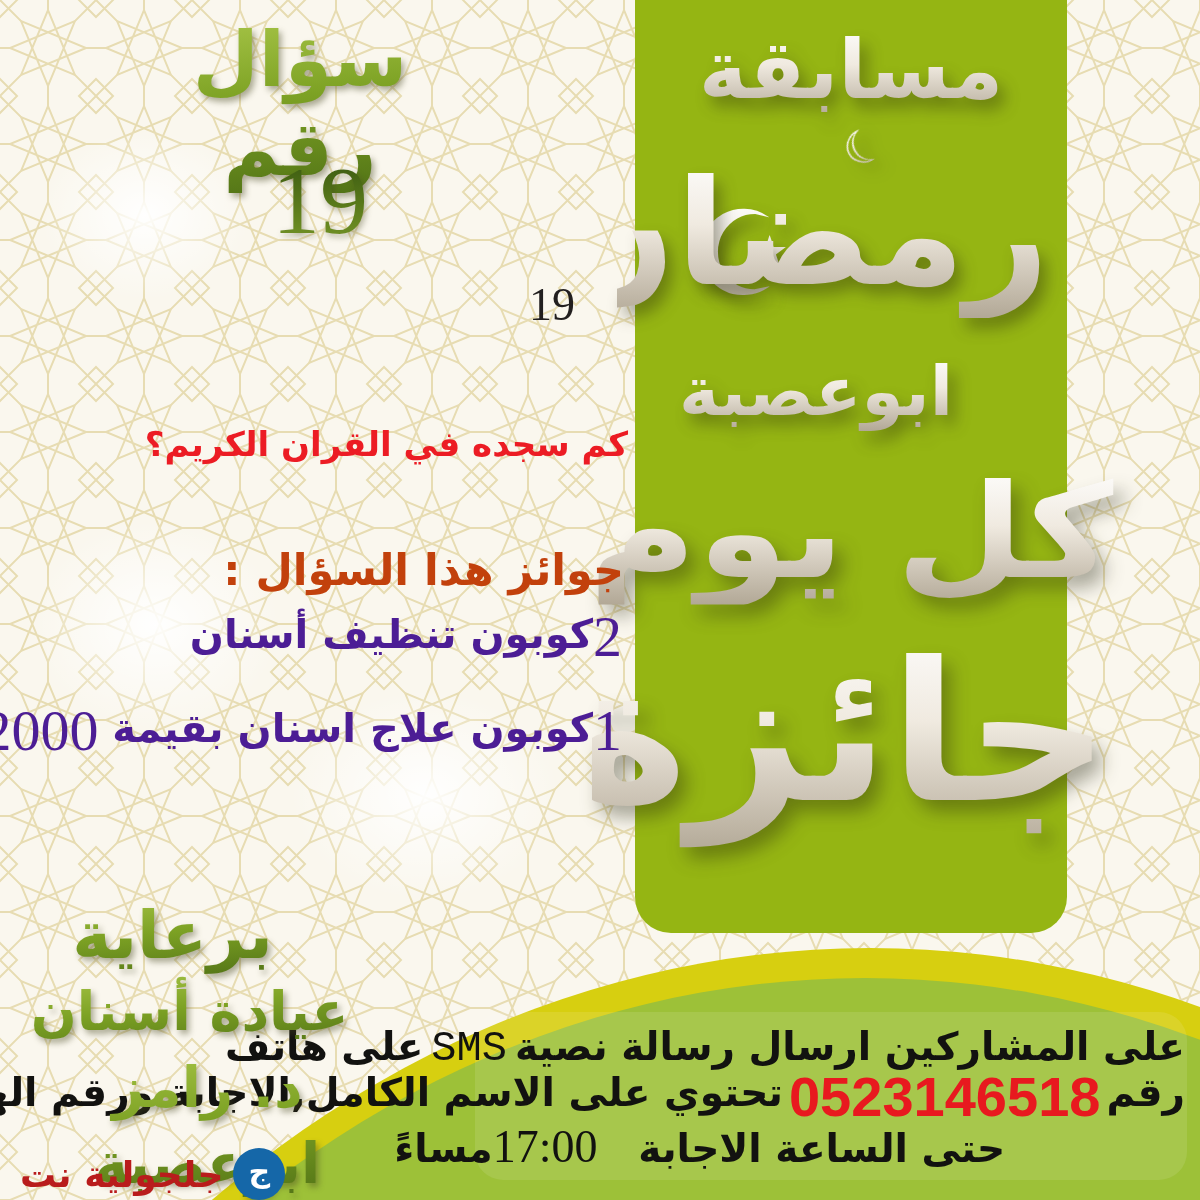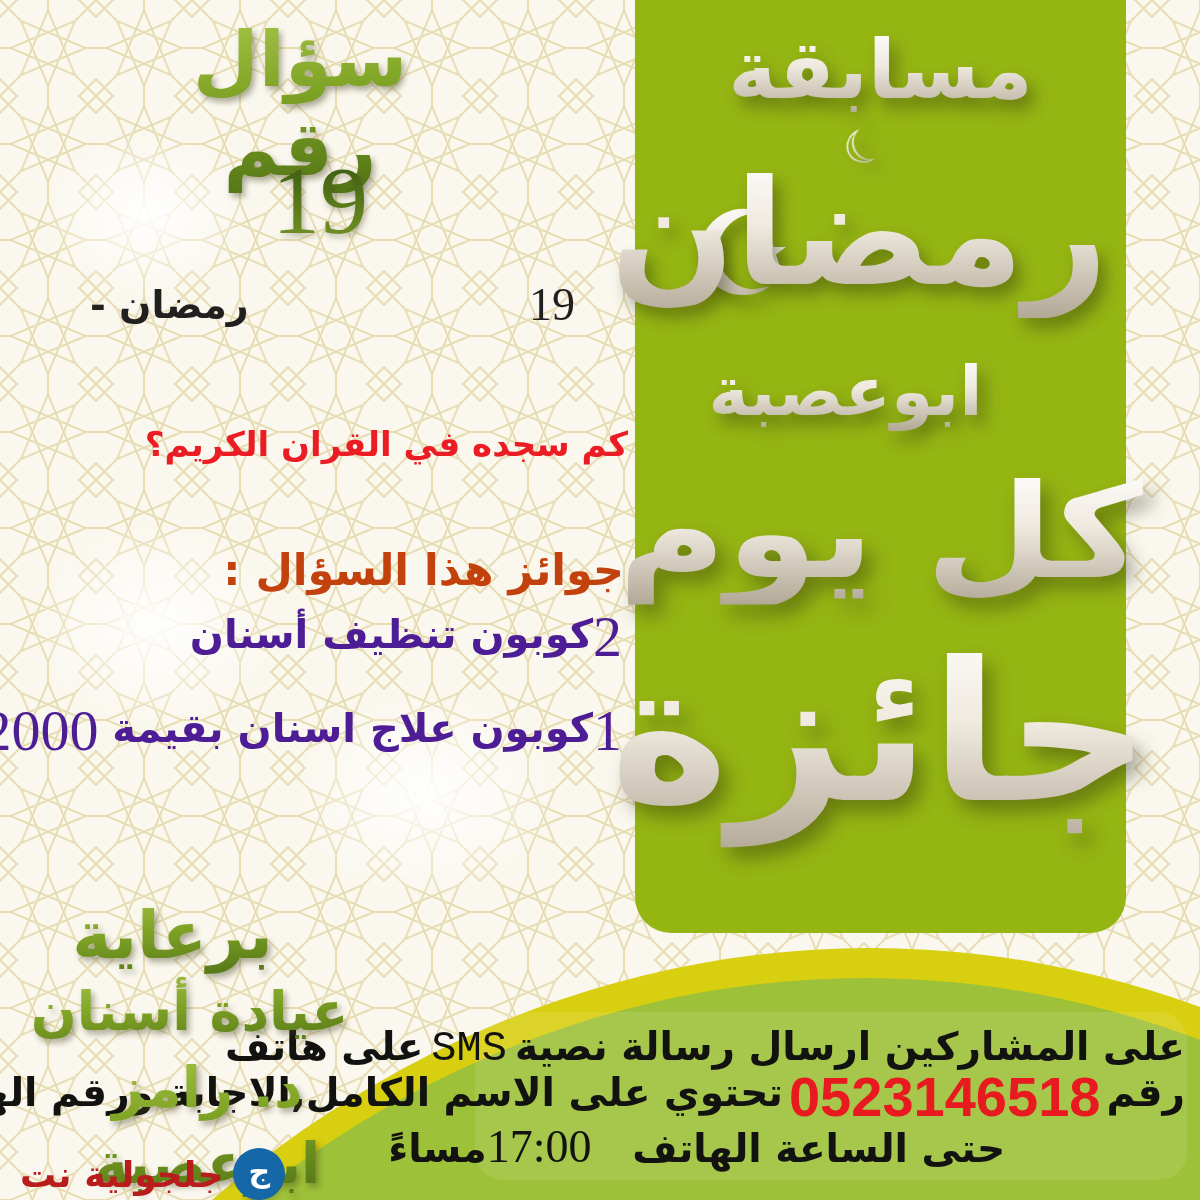--- a/index.html
+++ b/index.html
@@ -29,21 +29,21 @@
   .date-month{font-size:38px;font-weight:bold;}
   .date-greg{font-family:"Liberation Serif","DejaVu Serif",serif;font-size:48px;direction:ltr;}
   .question-red{right:572px;top:424px;font-size:34px;font-weight:bold;color:#ec1c24;white-space:nowrap;z-index:2;margin-left:21px;}
   .prizes-head{right:576px;top:545px;font-size:43px;font-weight:bold;color:#c2410c;white-space:nowrap;z-index:2;}
   .prize{font-size:40px;font-weight:bold;color:#4c1d95;white-space:nowrap;z-index:2;}
   .prize1{right:578px;top:608px;}
   .prize2{right:578px;top:702px;}
   .num{font-family:"Liberation Serif","DejaVu Serif",serif;font-size:58px;font-weight:400;
        line-height:1;vertical-align:-8px;}
 
-  .panel{left:635px;top:0;width:491px;height:933px;background:#95b513;
+  .panel{left:635px;top:0;width:432px;height:933px;background:#95b513;
          border-radius:0 0 36px 36px;z-index:1;}
   .panel>div,.panel>span{position:absolute;}
   .p-contest{top:22px;width:100%;text-align:center;font-size:82px;font-weight:bold;}
   .p-crescent{left:55px;top:195px;font-size:118px;line-height:1;}
   .p-topper{left:208px;top:120px;font-size:46px;transform:rotate(-28deg);}
   .p-ramadan{top:148px;width:100%;text-align:center;font-size:146px;font-weight:bold;transform:translateX(-18px);}
   .p-grand{top:352px;width:100%;text-align:center;font-size:68px;font-weight:bold;transform:translateX(-35px);}
   .p-everyday{top:468px;width:100%;text-align:center;font-size:118px;font-weight:bold;
               transform:scale(1.25,1.1);line-height:1.1;}
   .p-prize{top:628px;width:100%;text-align:center;font-size:168px;font-weight:bold;
@@ -100,21 +100,20 @@
   </svg>
   <div class="blob" style="left:30px;top:520px;width:250px;height:210px;"></div>
   <div class="blob" style="left:290px;top:690px;width:270px;height:210px;"></div>
   <div class="blob" style="left:40px;top:130px;width:210px;height:170px;"></div>
 
   <div class="abs q-title gtext">سؤال رقم</div>
   <div class="abs q-num gnum">19</div>
 
   <div class="abs date-row">
     <span class="date-hijri">19</span>
-    <span class="date-month">رمضان -</span>
   </div>
 
   <div class="abs question-red">كم سجده في القران الكريم؟</div>
   <div class="abs prizes-head">جوائز هذا السؤال :</div>
 
   <div class="abs prize prize1">
     <span class="num">2</span><span>كوبون تنظيف أسنان</span>
   </div>
   <div class="abs prize prize2">
     <span class="num">1</span><span>كوبون علاج اسنان بقيمة </span> <span class="num">2000</span>
@@ -134,21 +133,21 @@
   <div class="abs band-green"></div>
   <div class="abs band-overlay"></div>
 
   <div class="abs band-line band-l1">
     <span>على المشاركين ارسال رسالة نصية</span><span class="sms">SMS</span><span>على هاتف</span>
   </div>
   <div class="abs band-line band-l2">
     <span>رقم</span><span class="phone">0523146518</span><span>تحتوي على الاسم الكامل,الاجابة ورقم الهاتف</span>
   </div>
   <div class="abs band-line band-l3">
-    <span>حتى الساعة الهاتف</span>&nbsp;&nbsp;&nbsp;<span class="time">17:00</span><span>مساءً</span>
+    <span>حتى الساعة الاجابة</span>&nbsp;&nbsp;&nbsp;<span class="time">17:00</span><span>مساءً</span>
   </div>
 
   <div class="abs sponsor">
     <div class="sp1 gtext">برعاية</div>
     <div class="sp2 gtext">عيادة أسنان</div>
     <div class="sp3 gtext">د. رامز ابوعصبة</div>
   </div>
 
   <div class="abs logo">
     <span class="logo-text">جلجولية نت</span>

